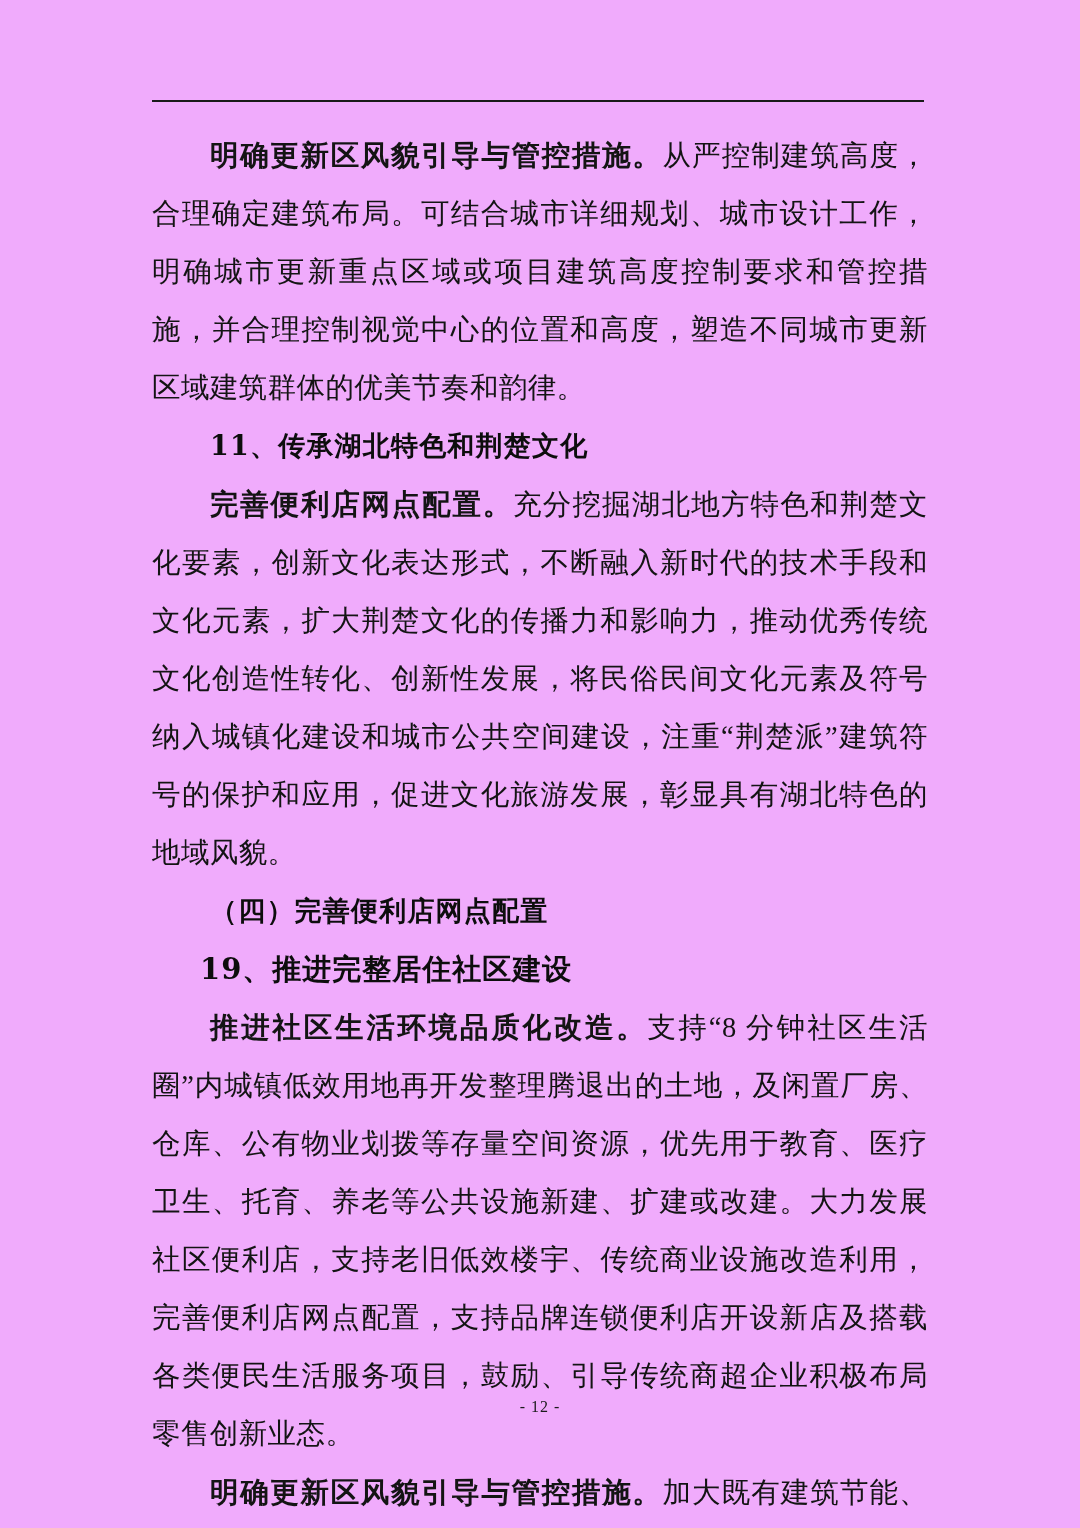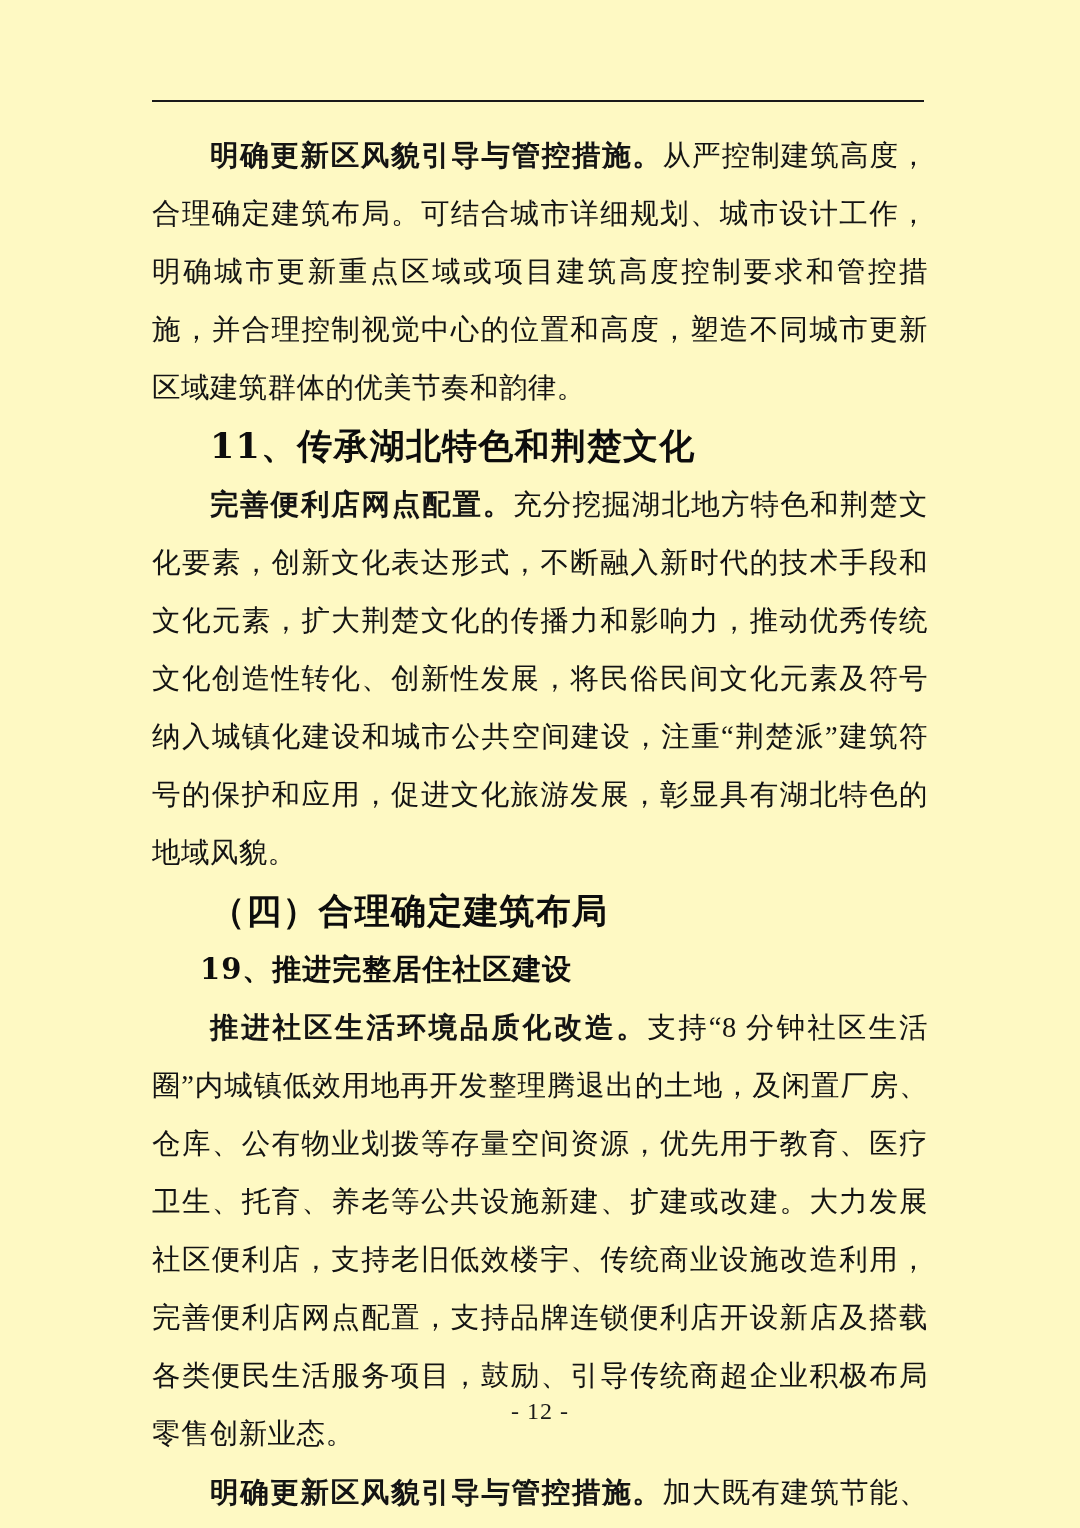--- a/index.html
+++ b/index.html
@@ -14,21 +14,21 @@
     color: #111111;
     position: relative;
     overflow: hidden;
   }
   .page {
     position: absolute;
     left: 0;
     top: 0;
     width: 1080px;
     height: 1528px;
-    background: #fef9c3;
+    background: #f0abfc;
   }
   .header-rule {
     position: absolute;
     left: 152px;
     top: 100px;
     width: 772px;
     height: 0;
     border-top: 2.2px solid #1a1a1a;
   }
   .content {
@@ -48,21 +48,21 @@
   }
   .para .lead {
     font-weight: bold;
     font-family: "DejaVu Serif", "Liberation Serif", serif;
     letter-spacing: 1px;
   }
   .indent {
     text-indent: 58px;
   }
   .heading {
-    font-size: 35px;
+    font-size: 27px;
     line-height: 58px;
     font-weight: bold;
     font-family: "DejaVu Serif", "Liberation Serif", serif;
     letter-spacing: 1.2px;
     text-indent: 58px;
     margin: 0;
     color: #0d0d0d;
   }
   .subheading {
     font-size: 29px;
@@ -73,42 +73,42 @@
     text-indent: 48px;
     margin: 0;
     color: #0d0d0d;
   }
   .footer {
     position: absolute;
     left: 0;
     top: 1398px;
     width: 1080px;
     text-align: center;
-    font-size: 24px;
+    font-size: 16px;
     font-family: "Liberation Serif", "DejaVu Serif", serif;
     color: #1a1a1a;
     letter-spacing: 1px;
   }
 </style>
 </head>
 <body>
 
 <div class="page">
 
   <div class="header-rule"></div>
 
   <div class="content">
 
     <p class="para indent"><span class="lead">明确更新区风貌引导与管控措施。</span><span>从严控制建筑高度，合理确定建筑布局。可结合城市详细规划、城市设计工作，明确城市更新重点区域或项目建筑高度控制要求和管控措施，并合理控制视觉中心的位置和高度，塑造不同城市更新区域建筑群体的优美节奏和韵律。</span></p>
 
     <p class="heading">11、传承湖北特色和荆楚文化</p>
 
     <p class="para indent"><span class="lead">完善便利店网点配置。</span><span>充分挖掘湖北地方特色和荆楚文化要素，创新文化表达形式，不断融入新时代的技术手段和文化元素，扩大荆楚文化的传播力和影响力，推动优秀传统文化创造性转化、创新性发展，将民俗民间文化元素及符号纳入城镇化建设和城市公共空间建设，注重“荆楚派”建筑符号的保护和应用，促进文化旅游发展，彰显具有湖北特色的地域风貌。</span></p>
 
-    <p class="heading">（四）合理确定建筑布局</p>
+    <p class="heading">（四）完善便利店网点配置</p>
 
     <p class="subheading">19、推进完整居住社区建设</p>
 
     <p class="para indent"><span class="lead">推进社区生活环境品质化改造。</span><span>支持“8 分钟社区生活圈”内城镇低效用地再开发整理腾退出的土地，及闲置厂房、仓库、公有物业划拨等存量空间资源，优先用于教育、医疗卫生、托育、养老等公共设施新建、扩建或改建。大力发展社区便利店，支持老旧低效楼宇、传统商业设施改造利用，完善便利店网点配置，支持品牌连锁便利店开设新店及搭载各类便民生活服务项目，鼓励、引导传统商超企业积极布局零售创新业态。</span></p>
 
     <p class="para indent"><span class="lead">明确更新区风貌引导与管控措施。</span><span>加大既有建筑节能、节水改造和适老化、无障碍设施改造力度，推进社区基础设施绿色化，提高</span></p>
 
   </div>
 
   <div class="footer">- 12 -</div>

